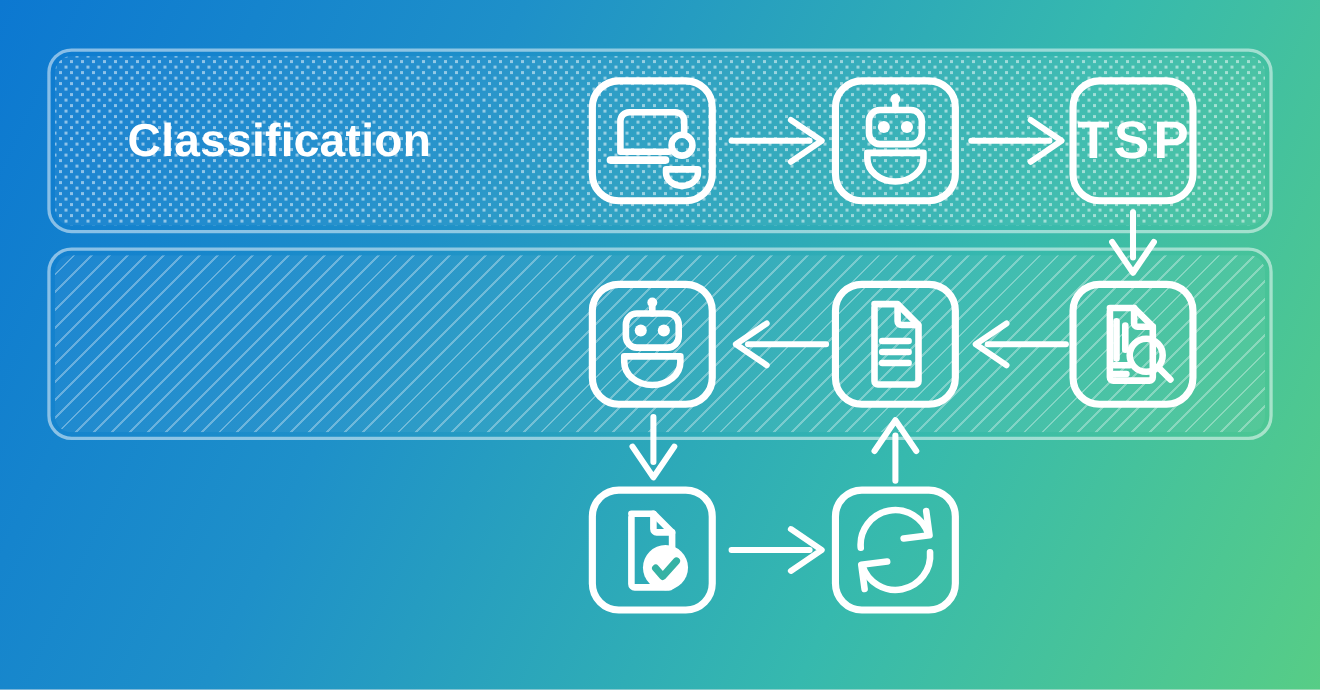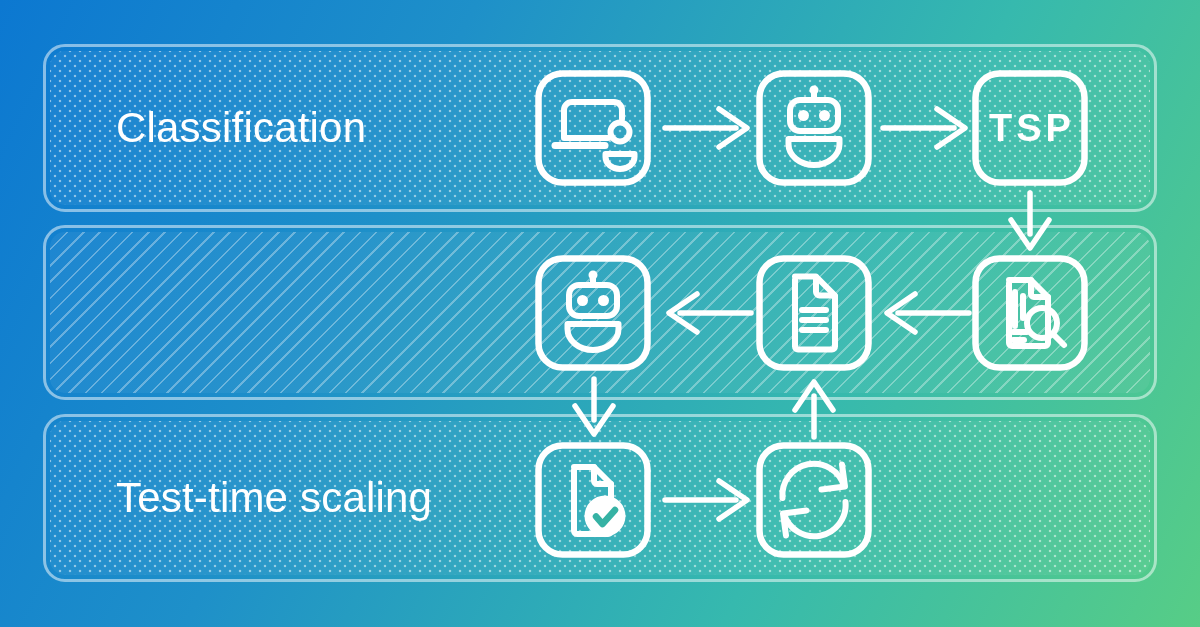--- a/index.html
+++ b/index.html
@@ -30,53 +30,49 @@
     background-position:0 0,5px 5px;
   }
   .pattern-stripes{
     background-image:repeating-linear-gradient(135deg,
       rgba(255,255,255,.32) 0 1.8px, transparent 1.8px 11.5px);
   }
   .band-label{
     position:absolute;left:70px;top:0;bottom:0;
     display:flex;align-items:center;
     margin:0;
-    color:#fff;font-size:42px;font-weight:400;letter-spacing:.2px;
+    color:#fff;font-size:42px;font-weight:700;letter-spacing:.2px;
   }
   .tile{
     position:absolute;width:118px;height:118px;
   }
   .tile svg,.arrow svg{display:block;}
   .tile svg *{vector-effect:non-scaling-stroke;}
   .arrow{position:absolute;}
   .tsp-text{
     position:absolute;inset:0;
     display:flex;align-items:center;justify-content:center;
     padding-left:4px;
-    color:#fff;font-size:38px;font-weight:600;letter-spacing:4px;
+    color:#fff;font-size:48px;font-weight:600;letter-spacing:4px;
   }
 </style>
 </head>
 <body>
 
 <div class="canvas">
 
   <section class="band" style="top:44px;height:168px;">
     <div class="band-inner pattern-dots"></div>
     <h2 class="band-label">Classification</h2>
   </section>
 
   <section class="band" style="top:225px;height:175px;">
     <div class="band-inner pattern-stripes"></div>
   </section>
 
-  <section class="band" style="top:414px;height:168px;">
-    <div class="band-inner pattern-dots"></div>
-    <h2 class="band-label">Test-time scaling</h2>
-  </section>
 
   <div class="tile" style="left:534px;top:69px;">
     <svg width="118" height="118" viewBox="0 0 118 118" fill="none" stroke="#fff" stroke-width="6" stroke-linecap="round" stroke-linejoin="round">
       <rect x="4.5" y="4.5" width="109" height="109" rx="24" stroke-width="6.5"></rect>
       <path d="M88 50 v-9 a8 8 0 0 0 -8 -8 h-42 a8 8 0 0 0 -8 8 v28 h44"></path>
       <line x1="21" y1="76.5" x2="71" y2="76.5" stroke-width="7"></line>
       <circle cx="86" cy="63" r="9.5"></circle>
       <path d="M71.5 85 h29 v3 a14.5 12 0 0 1 -29 0 z"></path>
     </svg>
   </div>

